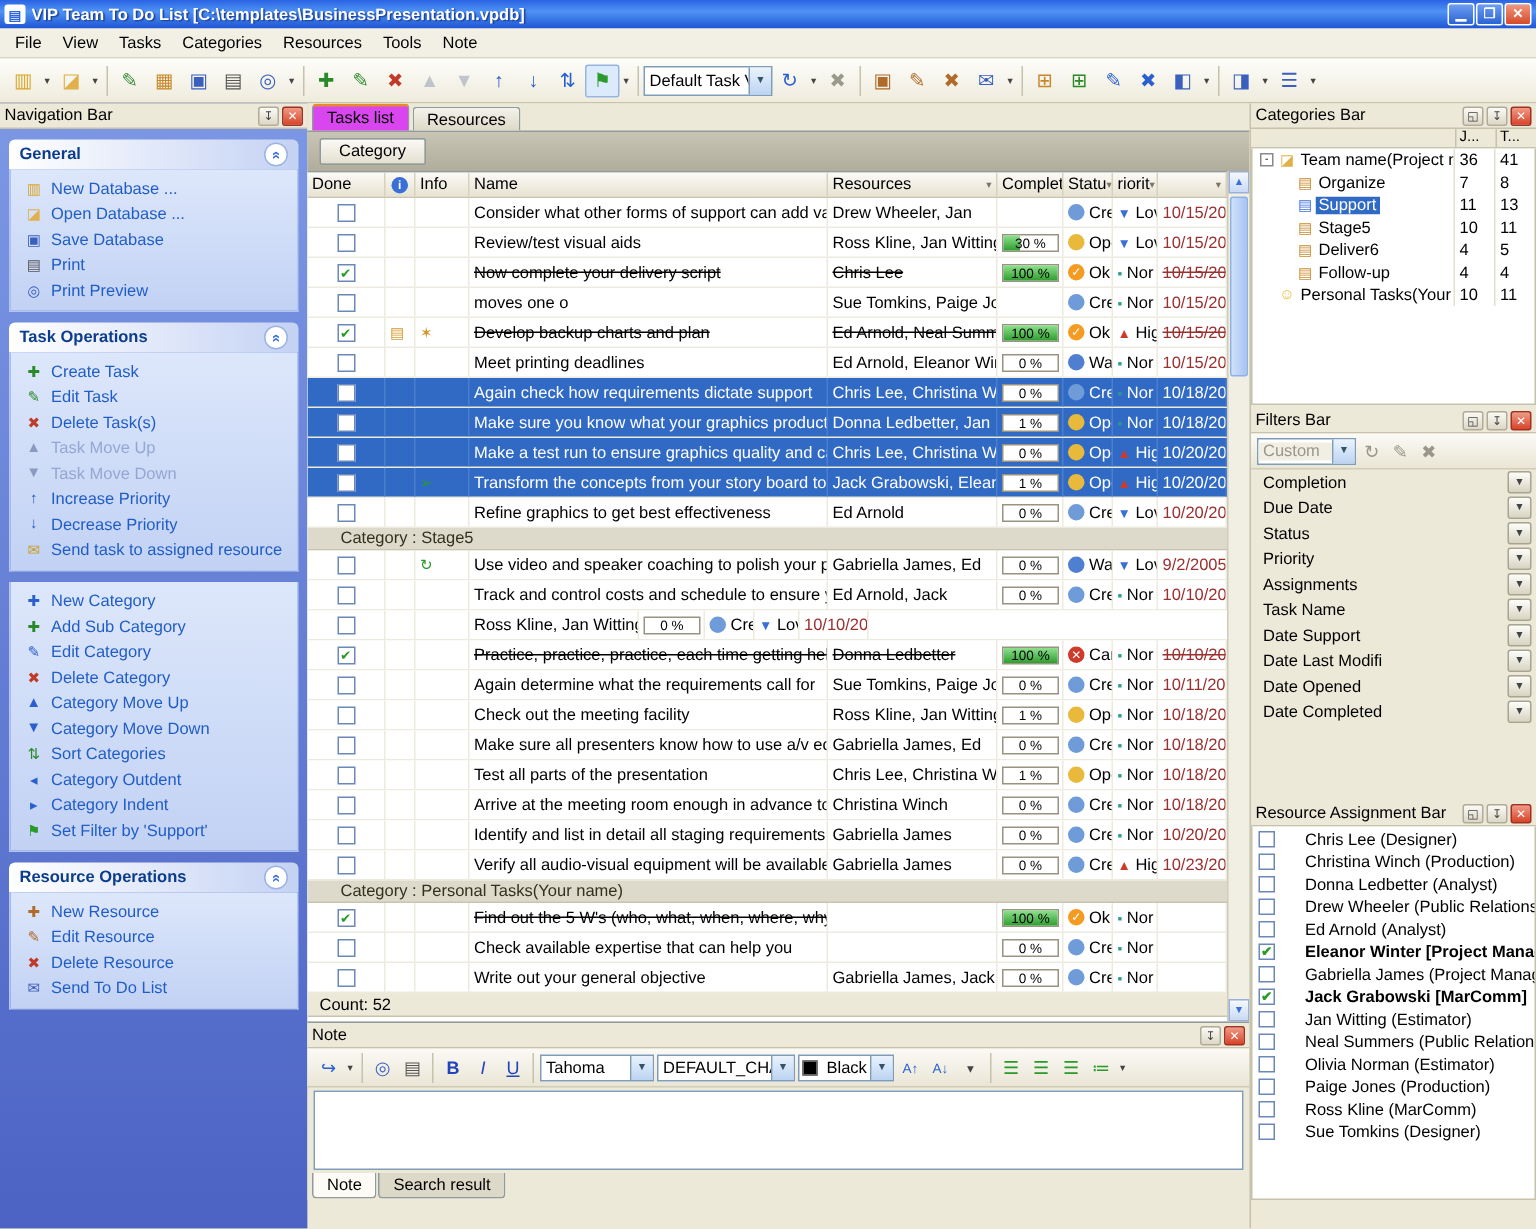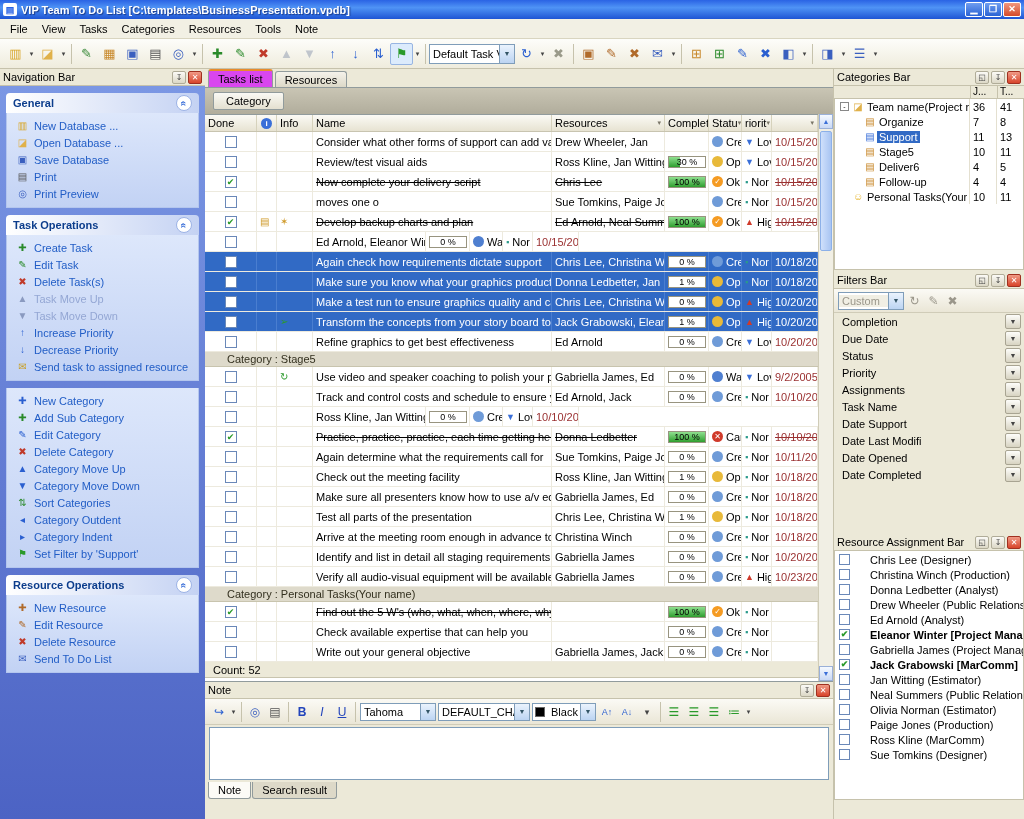--- a/index.html
+++ b/index.html
@@ -580,20 +580,23 @@
             <div class="c" style="width: 46px;">
               <span class="datec strike">10/15/20</span>
             </div>
           </div>
           <div class="trow">
             <div class="c cen" style="width: 52px;">
               <span class="cb"></span>
             </div>
             <div class="c" style="width: 20px;"></div>
             <div class="c" style="width: 36px;"></div>
+            <div class="c" style="width: 239px;">
+              <span class="">Meet printing deadlines</span>
+            </div>
             <div class="c" style="width: 113px;">
               <span class="">Ed Arnold, Eleanor Winter</span>
             </div>
             <div class="c" style="width: 44px;">
               <span class="pbar">
                 <span class="pfill" style="width: 0%;"></span>
                 <span class="ptext">0 %</span>
               </span>
             </div>
             <div class="c" style="width: 33px;">

